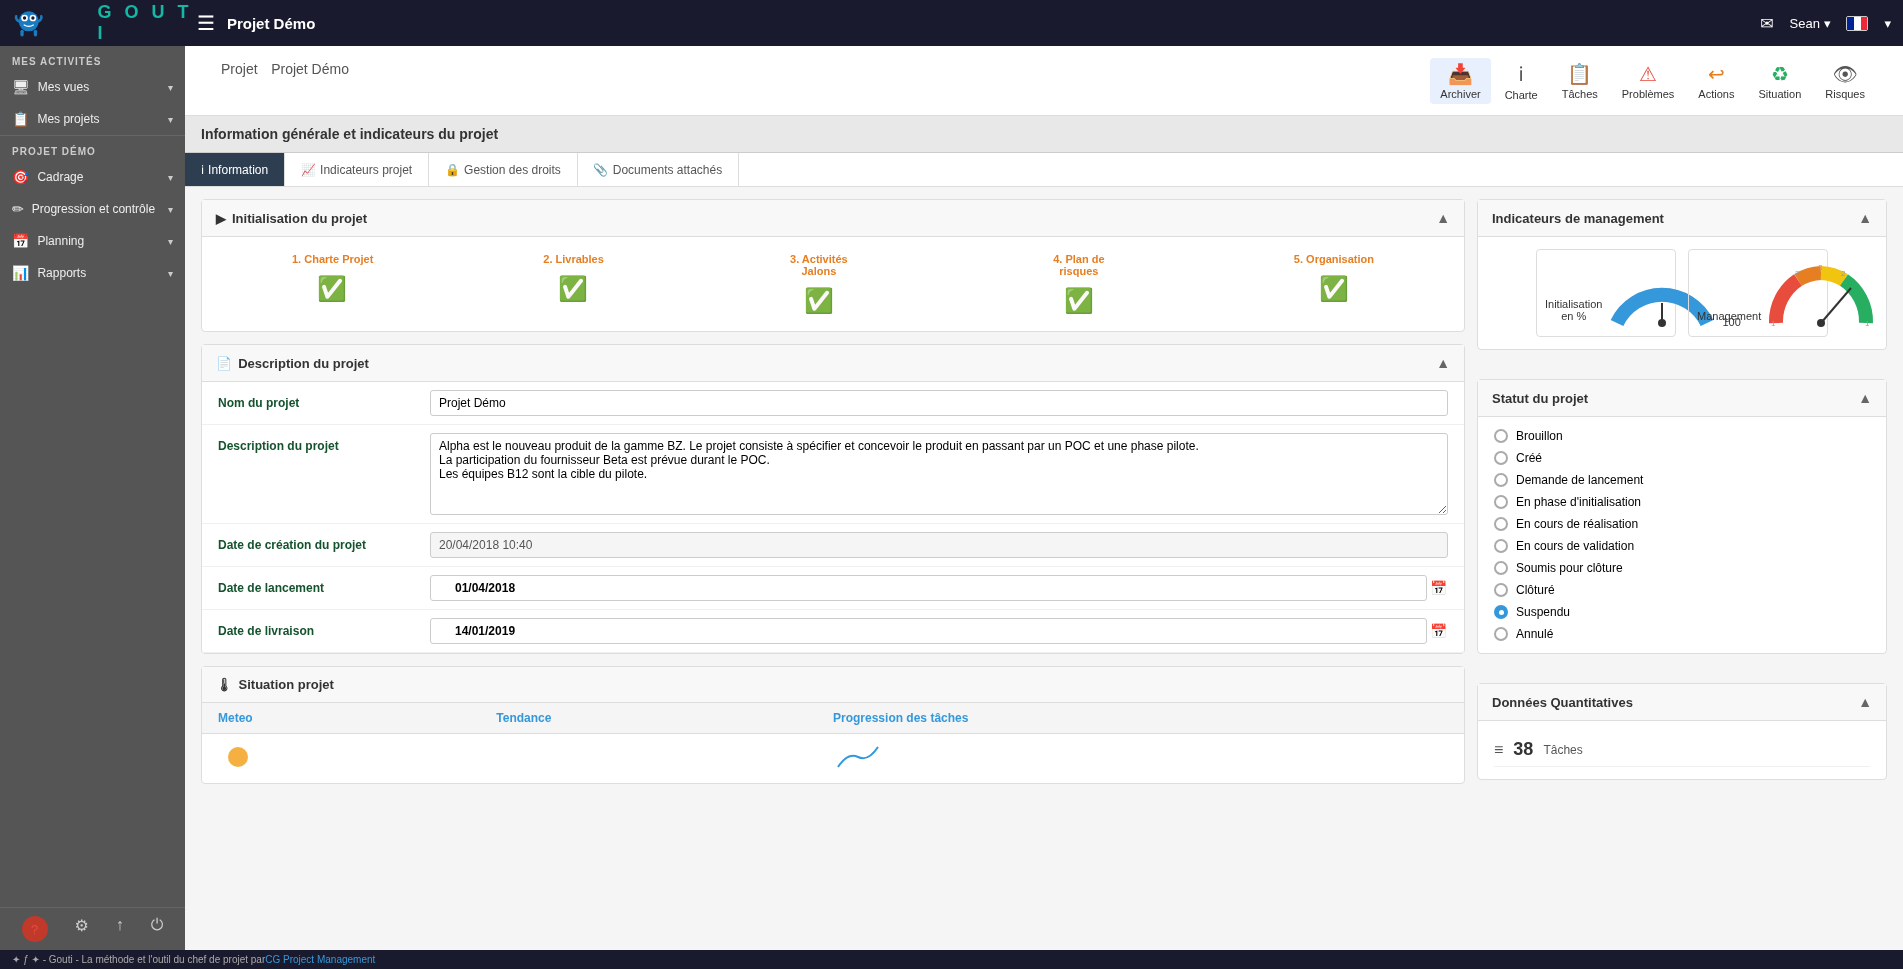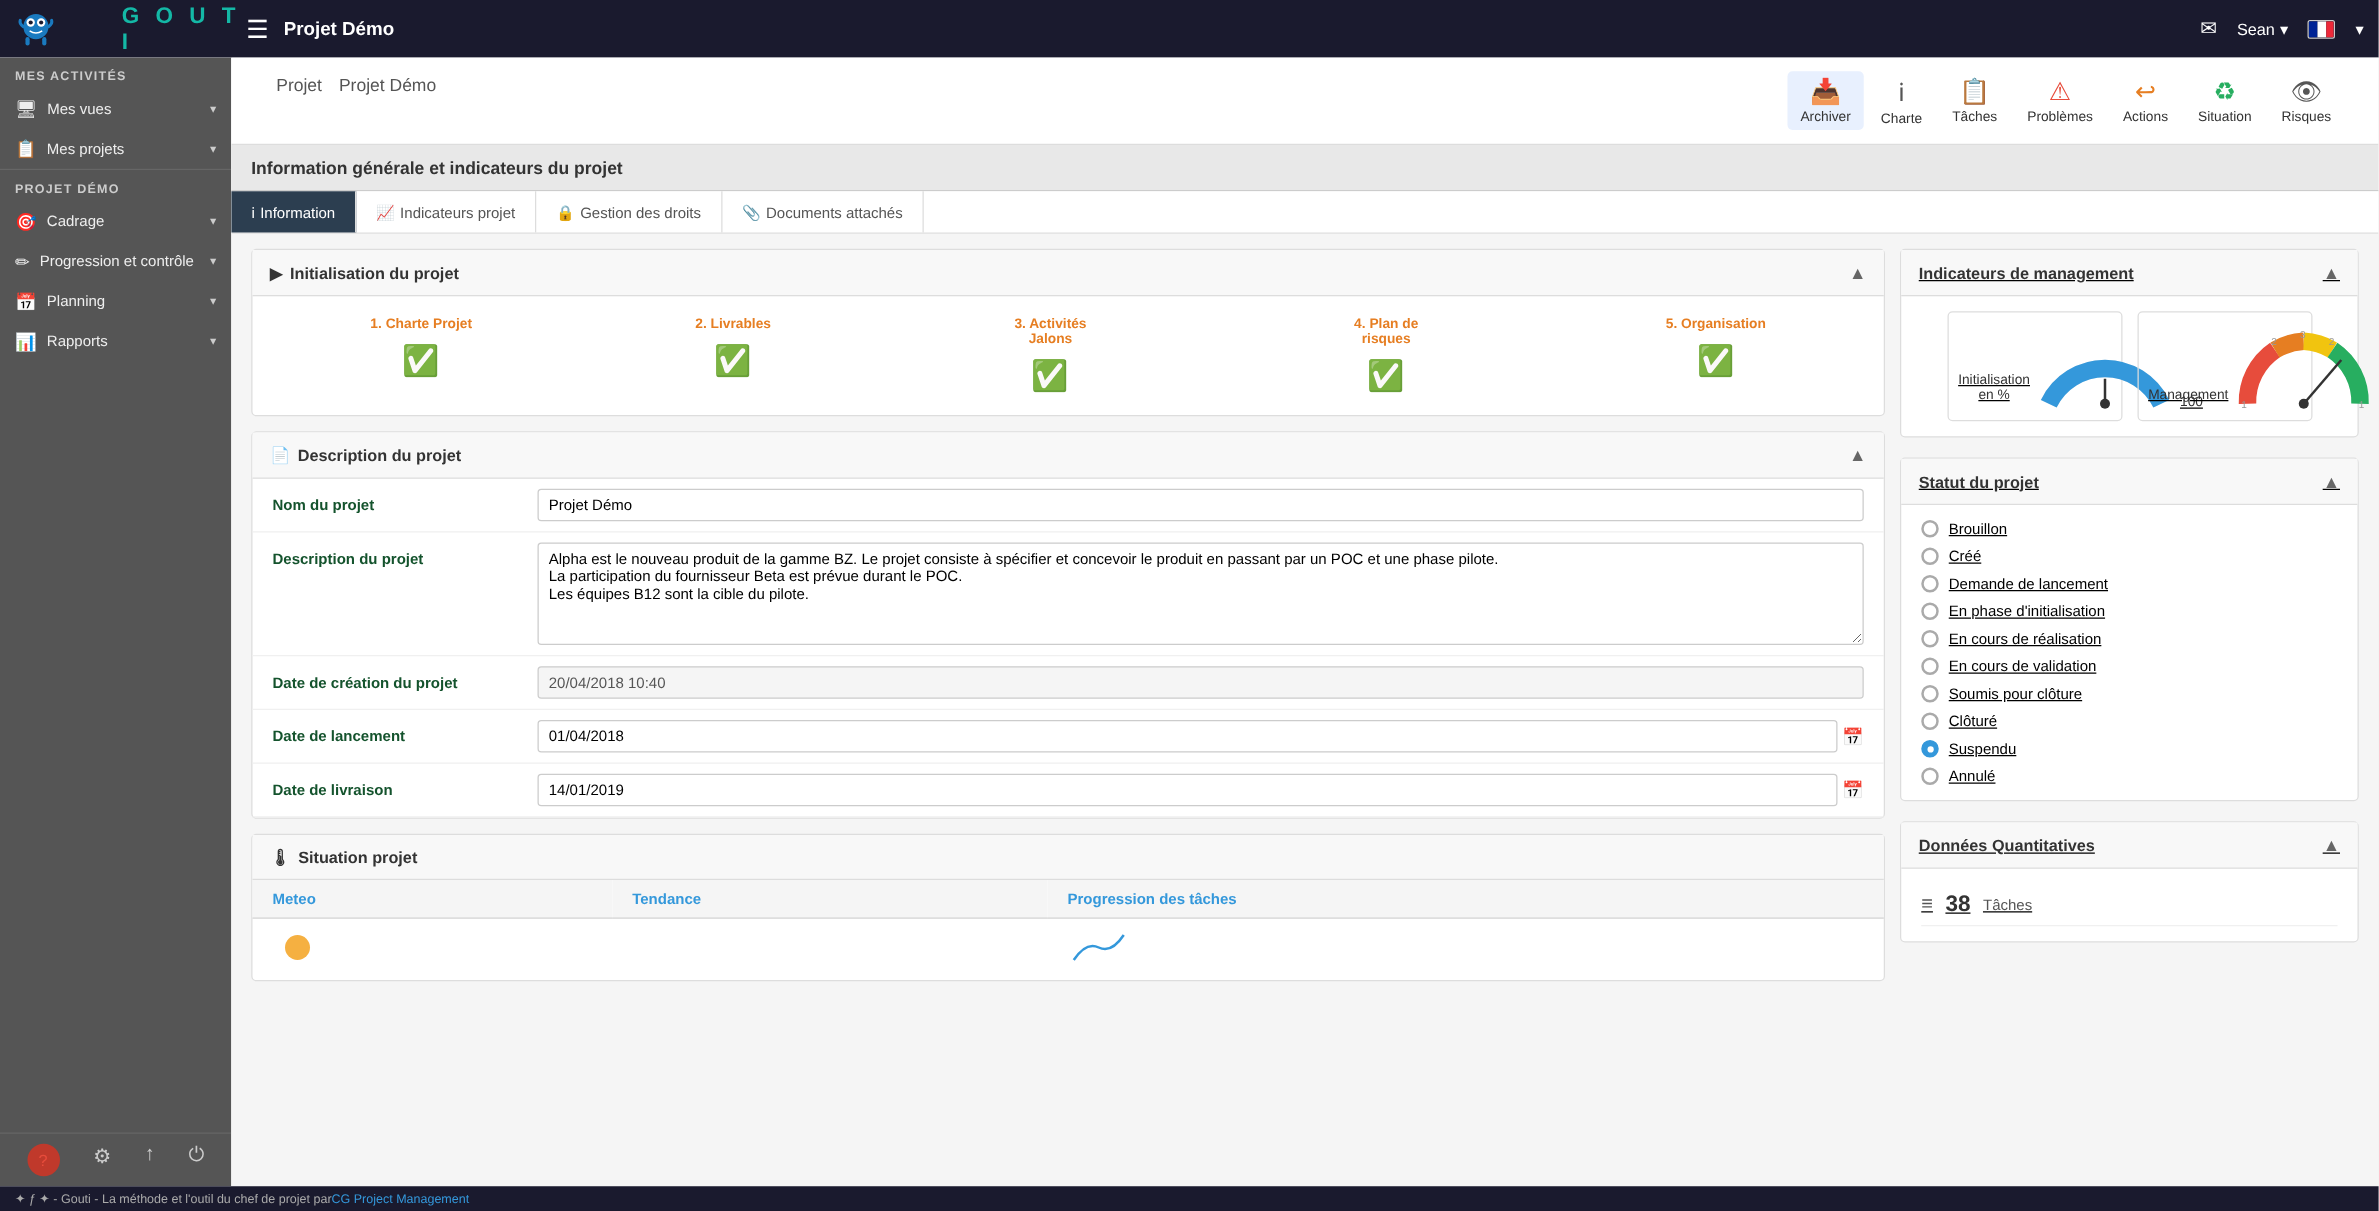--- a/index.html
+++ b/index.html
@@ -157,21 +157,21 @@
     .toolbar-btn .tb-icon { font-size: 20px; }
     .toolbar-btn.active { background: #e8f0fe; }
 
     
     .content-body {
       padding: 12px 16px;
       display: flex;
       gap: 12px;
     }
     .left-panel { flex: 1; display: flex; flex-direction: column; gap: 12px; }
-    .right-panel { width: 367px; flex-shrink: 0; display: flex; flex-direction: column; gap: 16px; text-decoration: underline; }
+    .right-panel { width: 410px; flex-shrink: 0; display: flex; flex-direction: column; gap: 29px; }
 
     .card {
       background: white;
       border: 1px solid #ddd;
       border-radius: 4px;
     }
     .card-header {
       background: #f8f8f8;
       border-bottom: 1px solid #ddd;
       padding: 10px 14px;
@@ -276,23 +276,24 @@
     }
     .date-input-wrap {
       display: flex;
       align-items: center;
       gap: 4px;
       flex: 1;
     }
     .date-input-wrap input {
       border: 1px solid #ccc;
       border-radius: 3px;
-      padding: 5px 8px;
+      padding: 5px 24px;
       font-size: 12px;
       width: 130px;
+      font-weight: bold;
     }
     .calendar-icon { cursor: pointer; font-size: 14px; color: #555; }
 
     
     .situation-table {
       width: 100%;
       border-collapse: collapse;
       padding: 8px;
     }
     .situation-table th {

